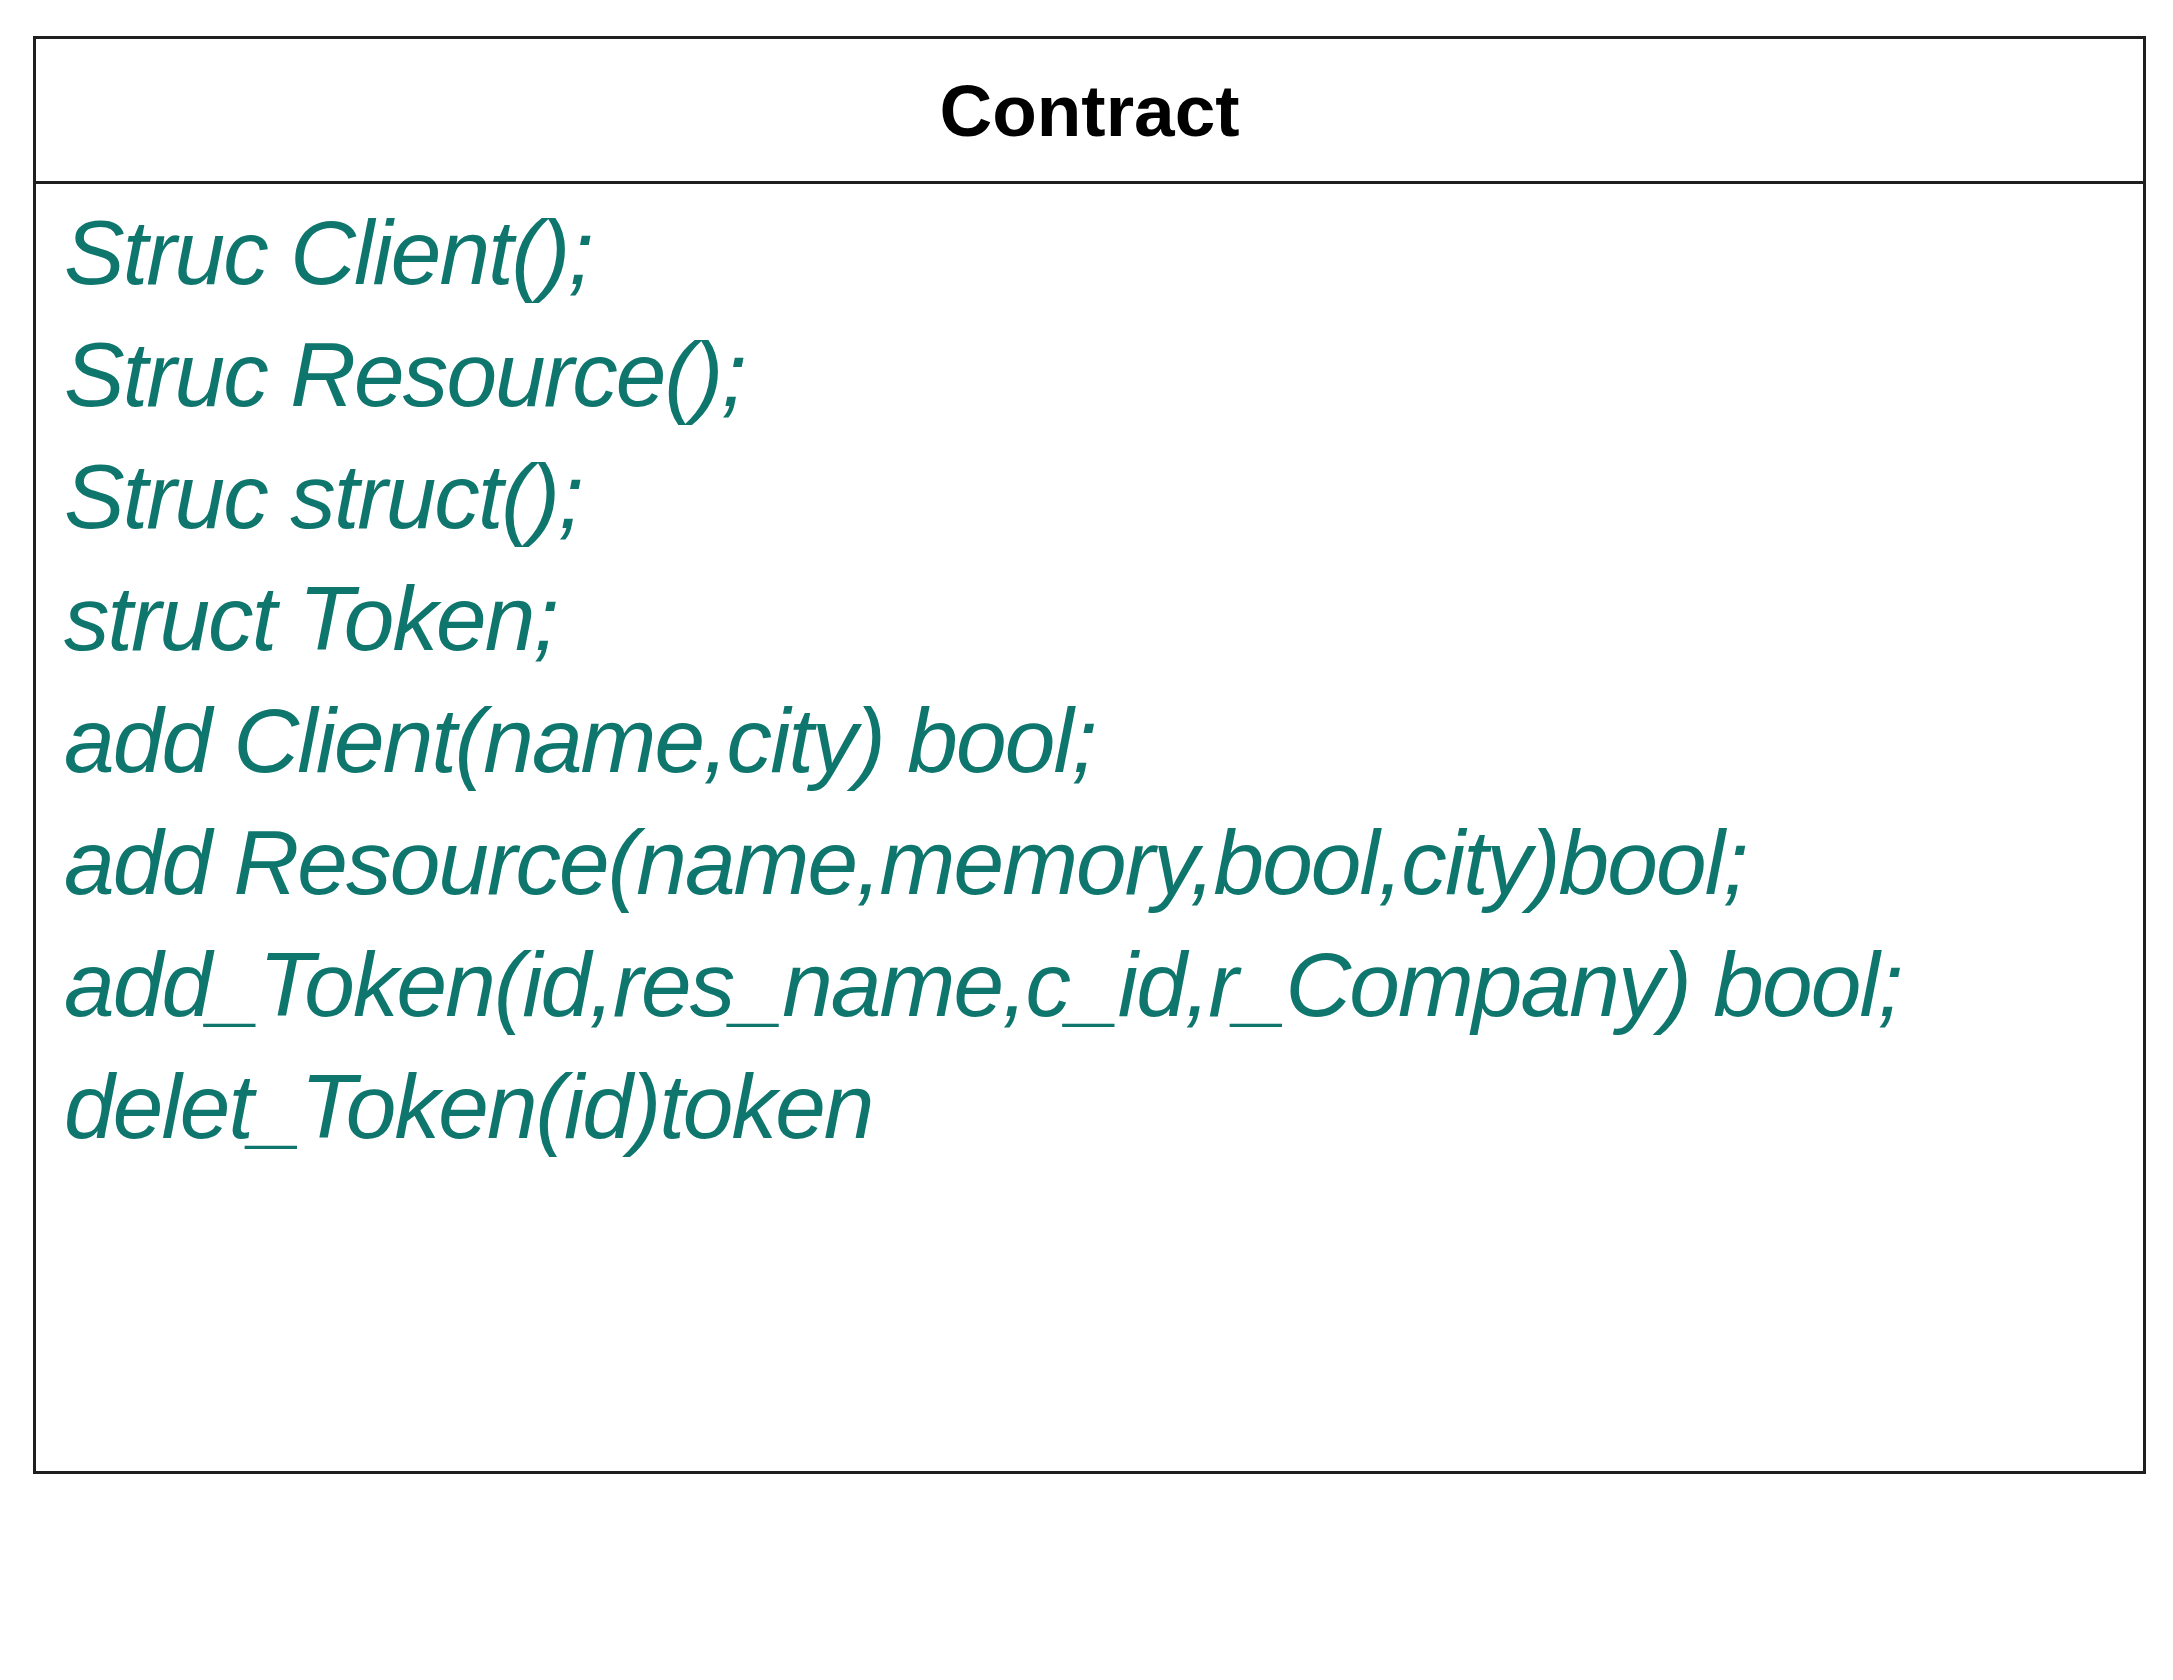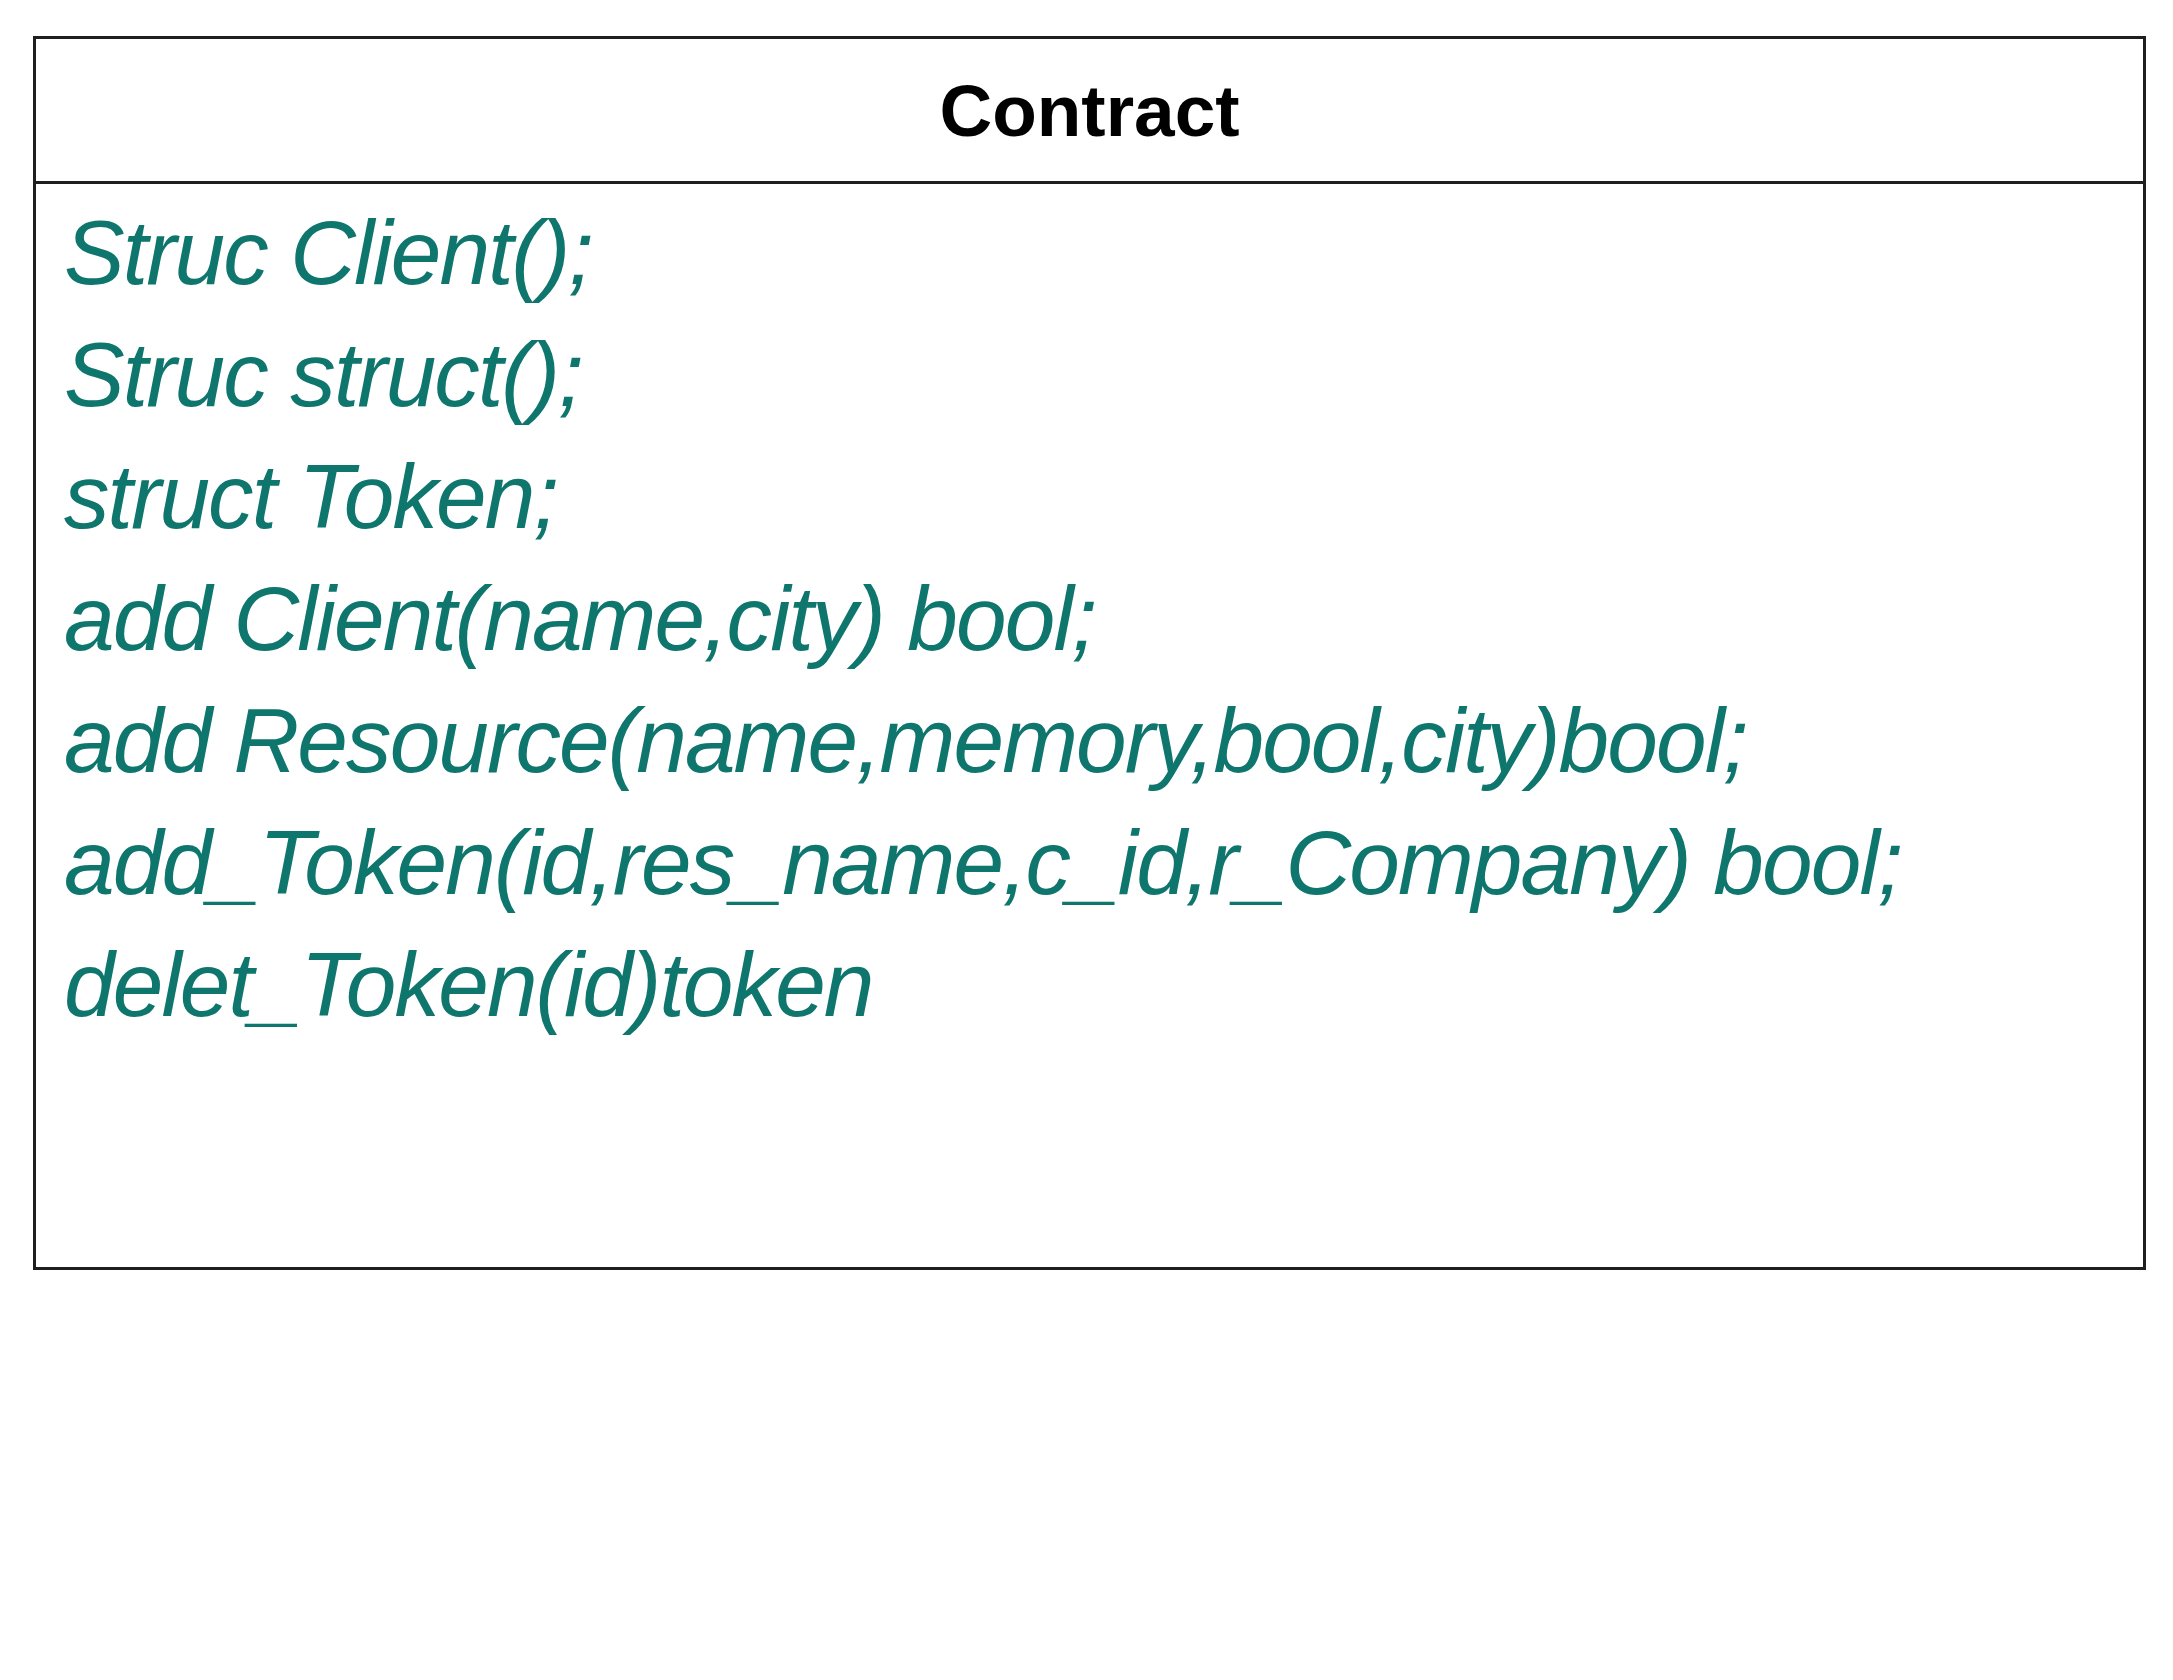--- a/index.html
+++ b/index.html
@@ -14,21 +14,21 @@
     background: #ffffff;
     font-family: "Liberation Sans", sans-serif;
     color: #000000;
     overflow: hidden;
   }
   .uml-box {
     position: absolute;
     left: 33px;
     top: 36px;
     width: 2113px;
-    height: 1234px;
+    height: 1438px;
     border: 3.7px solid #1f1f1f;
     box-sizing: border-box;
     background: #ffffff;
     display: flex;
     flex-direction: column;
   }
   .uml-header {
     height: 145px;
     flex: 0 0 145px;
     border-bottom: 3.7px solid #1f1f1f;
@@ -61,20 +61,21 @@
 </head>
 <body>
 
 <div class="page">
   <div class="uml-box">
     <div class="uml-header">
       <span class="uml-title">Contract</span>
     </div>
     <div class="uml-body">
         <div class="member-line">Struc Client();</div>
+        <div class="member-line">Struc Resource();</div>
         <div class="member-line">Struc struct();</div>
         <div class="member-line">struct Token;</div>
         <div class="member-line">add Client(name,city) bool;</div>
         <div class="member-line">add Resource(name,memory,bool,city)bool;</div>
         <div class="member-line">add_Token(id,res_name,c_id,r_Company) bool;</div>
         <div class="member-line">delet_Token(id)token</div>
       </div>
   </div>
 </div>
 

